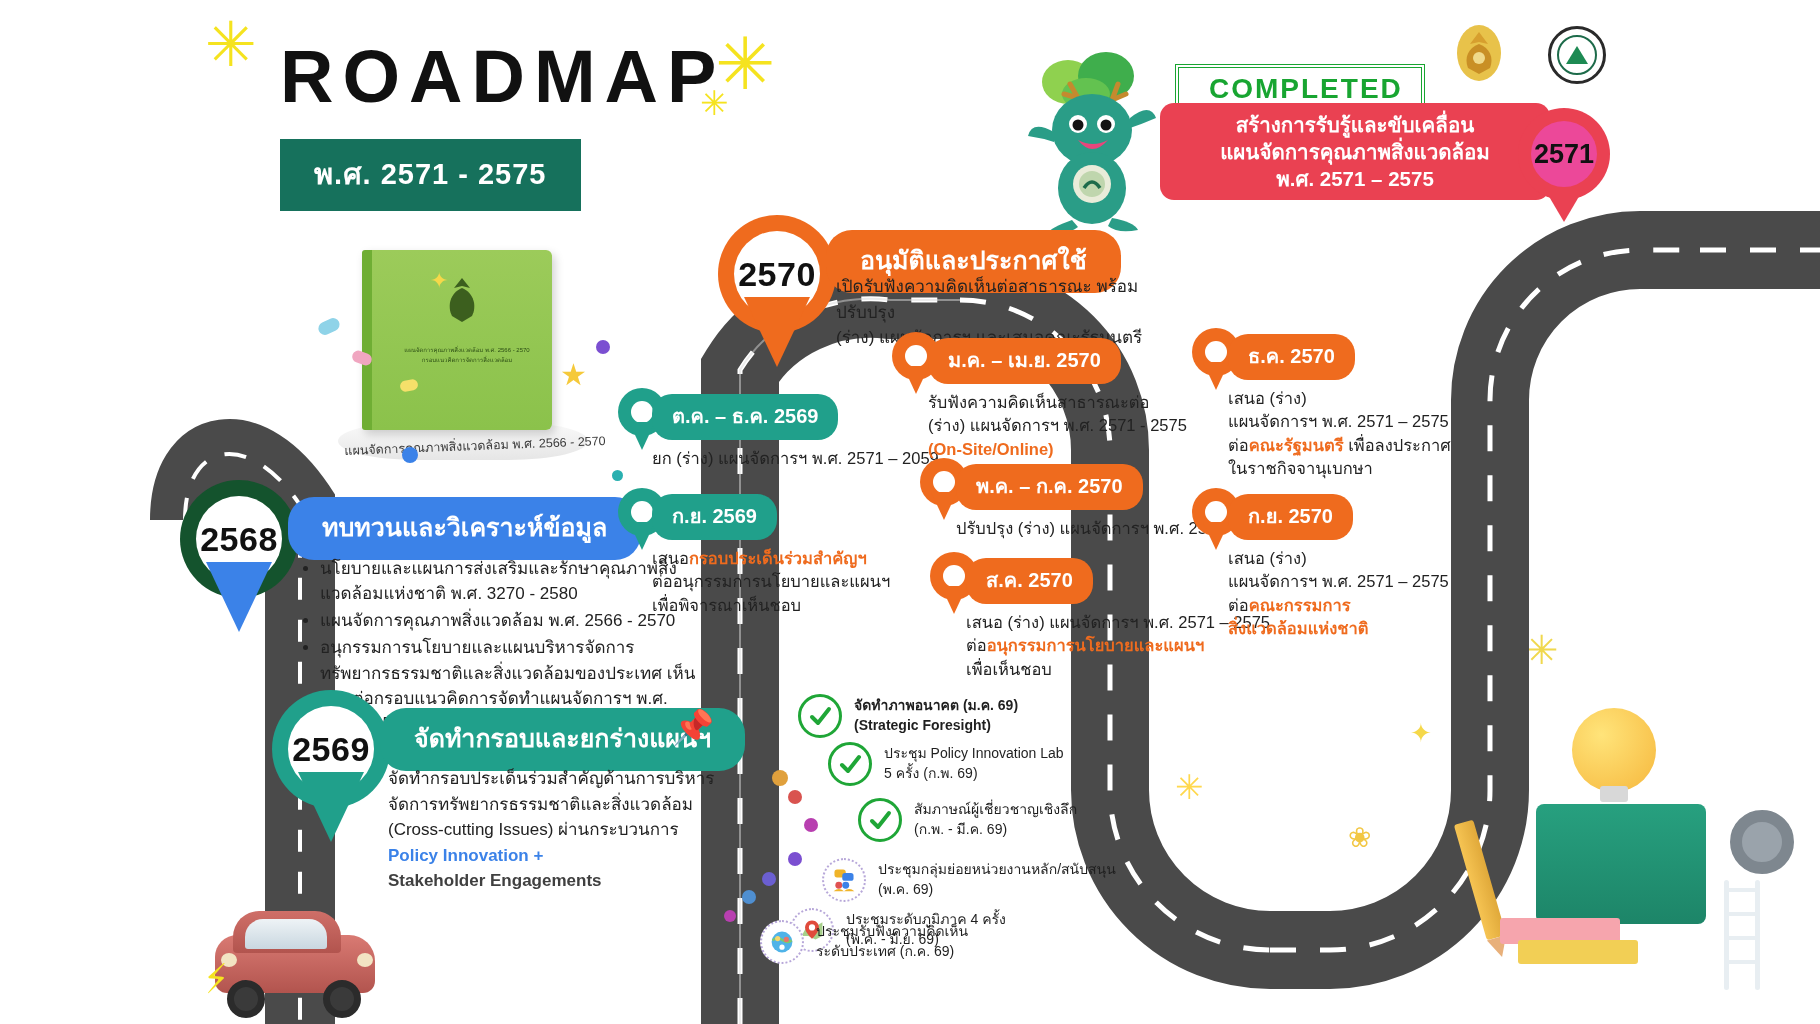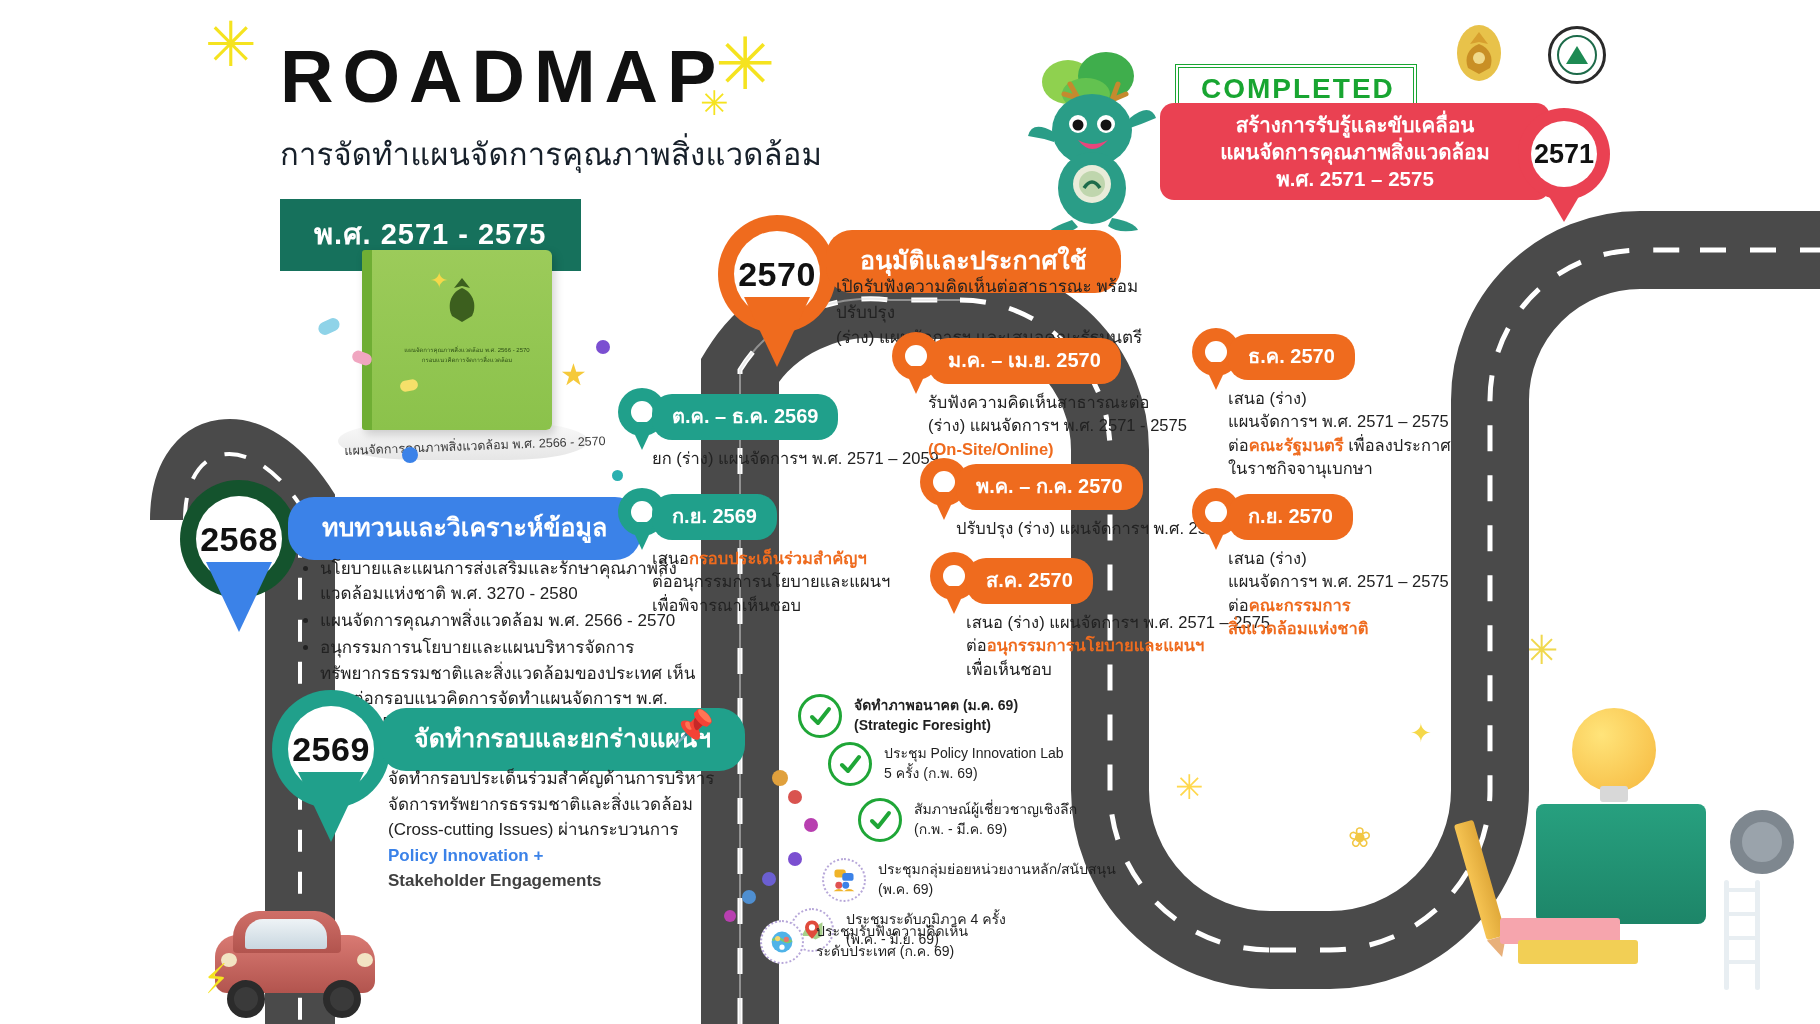--- a/index.html
+++ b/index.html
@@ -26,21 +26,21 @@
   #year-badge {
     display: inline-block; margin-top: 20px; background: #16715c; color: #fff;
     font-size: 29px; font-weight: 700; padding: 12px 34px 14px 34px; letter-spacing: 1px;
   }
 
   
   #completed-stamp {
     position: absolute; left: 1175px; top: 64px;
     border: 4px double #18a531; color: #18a531; background: #fff;
     font-size: 28px; font-weight: 800; letter-spacing: 2px;
-    padding: 5px 18px 7px 22px;
+    padding: 5px 18px 7px 30px;
   }
 
   
   .seal { position: absolute; width: 62px; height: 62px; border-radius: 50%; }
   #seal-garuda { left: 1448px; top: 22px; }
   #seal-onep  { left: 1548px; top: 26px; width: 58px; height: 58px;
                 border: 3px solid #2a2a2a; background: #fff; }
   #seal-onep .inner { position:absolute; inset:6px; border-radius:50%; border:2px solid #1d6b4a;
                       display:flex; align-items:center; justify-content:center; }
   #seal-onep .tri { width:0;height:0;border-left:11px solid transparent;border-right:11px solid transparent;
@@ -57,21 +57,21 @@
     position: absolute; left: 1518px; top: 108px; width: 92px; height: 92px;
     border-radius: 50%; background: #ea4152;
     display: flex; align-items: center; justify-content: center;
   }
   #pin-2571::after {
     content:""; position:absolute; bottom:-22px; left:50%; transform:translateX(-50%);
     border-left: 20px solid transparent; border-right: 20px solid transparent;
     border-top: 34px solid #ea4152;
   }
   #pin-2571 .disc {
-    width: 66px; height: 66px; border-radius: 50%; background:#ffffff; z-index:2;
+    width: 66px; height: 66px; border-radius: 50%; background:#ec4899; z-index:2;
     display:flex; align-items:center; justify-content:center;
     font-size: 27px; font-weight: 800; color:#111;
   }
 
   
   #mascot { position: absolute; left: 1020px; top: 48px; width: 140px; height: 185px; }
 
   
   #road-svg { position: absolute; left: 0; top: 0; width: 1820px; height: 1024px; }
 
@@ -239,21 +239,20 @@
     <path d="M 1270 950 L 1330 950 A 160 160 0 0 0 1490 790 L 1490 400 A 150 150 0 0 1 1640 250 L 1700 250" fill="none" stroke="#ffffff" stroke-width="5" stroke-dasharray="26 24"></path>
 
     <path d="M 1700 250 L 1820 250" fill="none" stroke="#4a4a4a" stroke-width="78"></path>
     <path d="M 1700 250 L 1820 250" fill="none" stroke="#ffffff" stroke-width="5" stroke-dasharray="26 24"></path>
 
     <path d="M 740 1024 L 740 370 A 150 140 0 0 1 890 300 L 960 300" fill="none" stroke="#d8d8d8" stroke-width="2" opacity=".5"></path>
   </svg>
 
   <div id="title-block">
     <div id="roadmap-title">ROADMAP</div>
-    <div id="subtitle-th">การจัดทำแผนจัดการคุณภาพสิ่งแวดล้อม</div>
     <div id="year-badge">พ.ศ. 2571 - 2575</div>
   </div>
 
   <div id="completed-stamp">COMPLETED</div>
 
   <div class="seal" id="seal-garuda">
     <svg viewBox="0 0 62 62" width="62" height="62">
       <ellipse cx="31" cy="31" rx="22" ry="28" fill="#e8c24a"></ellipse>
       <path d="M31 10 L40 22 L31 20 L22 22 Z" fill="#d79f2e"></path>
       <path d="M31 22 C 20 26 16 36 20 46 L 31 52 L 42 46 C 46 36 42 26 31 22 Z" fill="#c98f25"></path>

